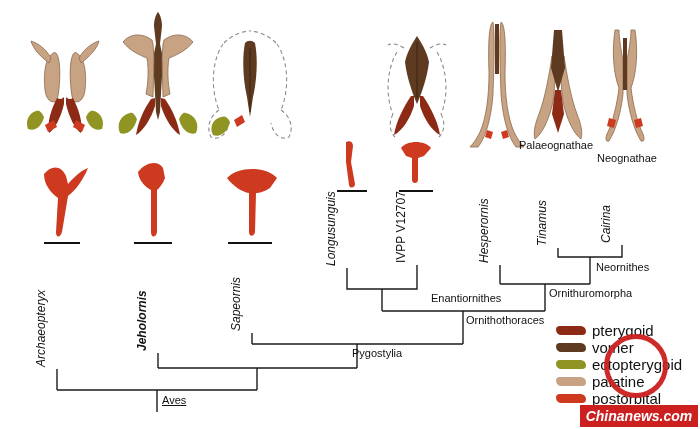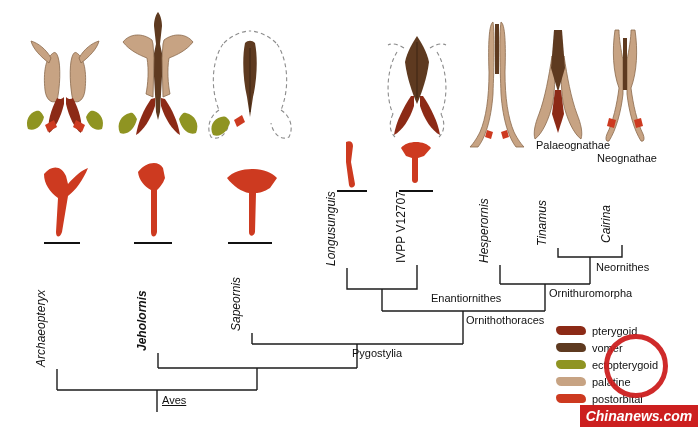--- a/index.html
+++ b/index.html
@@ -22,21 +22,21 @@
            transform:rotate(-90deg); transform-origin:left bottom;
            font-size:12px; font-style:italic; color:#111; }
   .taxon.roman { font-style:normal; }
   .taxon.bold  { font-weight:bold; }
 
   .clade, .group-label { position:absolute; font-size:11px; color:#111; white-space:nowrap; }
 
   .legend { position:absolute; left:556px; top:322px; z-index:2; }
   .legend-row { display:flex; align-items:center; height:17px; }
   .swatch { width:30px; height:9px; margin-right:6px; border-radius:5px 7px 5px 7px; }
-  .legend-label { font-size:11px; color:#111; }
+  .legend-label { font-size:15px; color:#111; }
 
   .watermark { position:absolute; right:0; bottom:0; width:120px; height:95px; z-index:3; }
   .wm-ring { position:absolute; left:24px; top:0; width:64px; height:64px;
              border:5px solid var(--wm,#cc1f1f); border-radius:50%; opacity:0.95; }
   .wm-logo-text { position:absolute; left:6px; top:20px; width:108px; text-align:center;
                   font-size:23px; font-weight:bold; letter-spacing:3px;
                   color:var(--wm,#cc1f1f); }
   .wm-banner { position:absolute; left:0; bottom:2px; width:118px; height:22px;
                background:var(--wm,#cc1f1f); color:#fff; font-weight:bold; font-style:italic;
                font-size:14px; line-height:22px; text-align:center; }
@@ -151,21 +151,21 @@
   <div class="taxon" style="left:550px; top:230px;">Tinamus</div>
   <div class="taxon" style="left:614px; top:227px;">Cairina</div>
 
   <div class="clade" style="left:162px; top:394px;text-decoration:underline;">Aves</div>
   <div class="clade" style="left:352px; top:347px;">Pygostylia</div>
   <div class="clade" style="left:466px; top:314px;">Ornithothoraces</div>
   <div class="clade" style="left:384px; top:292px;margin-left:47px;">Enantiornithes</div>
   <div class="clade" style="left:549px; top:287px;">Ornithuromorpha</div>
   <div class="clade" style="left:596px; top:261px;">Neornithes</div>
 
-  <div class="group-label" style="left:536px; top:139px;">Palaeognathae</div>
+  <div class="group-label" style="left:519px; top:139px;">Palaeognathae</div>
   <div class="group-label" style="left:597px; top:152px;">Neognathae</div>
 
   <div class="legend">
     <div class="legend-row">
       <span class="swatch" style="background: rgb(140, 42, 22);"></span>
       <span class="legend-label">pterygoid</span>
     </div>
     <div class="legend-row">
       <span class="swatch" style="background: rgb(94, 58, 32);"></span>
       <span class="legend-label">vomer</span>

